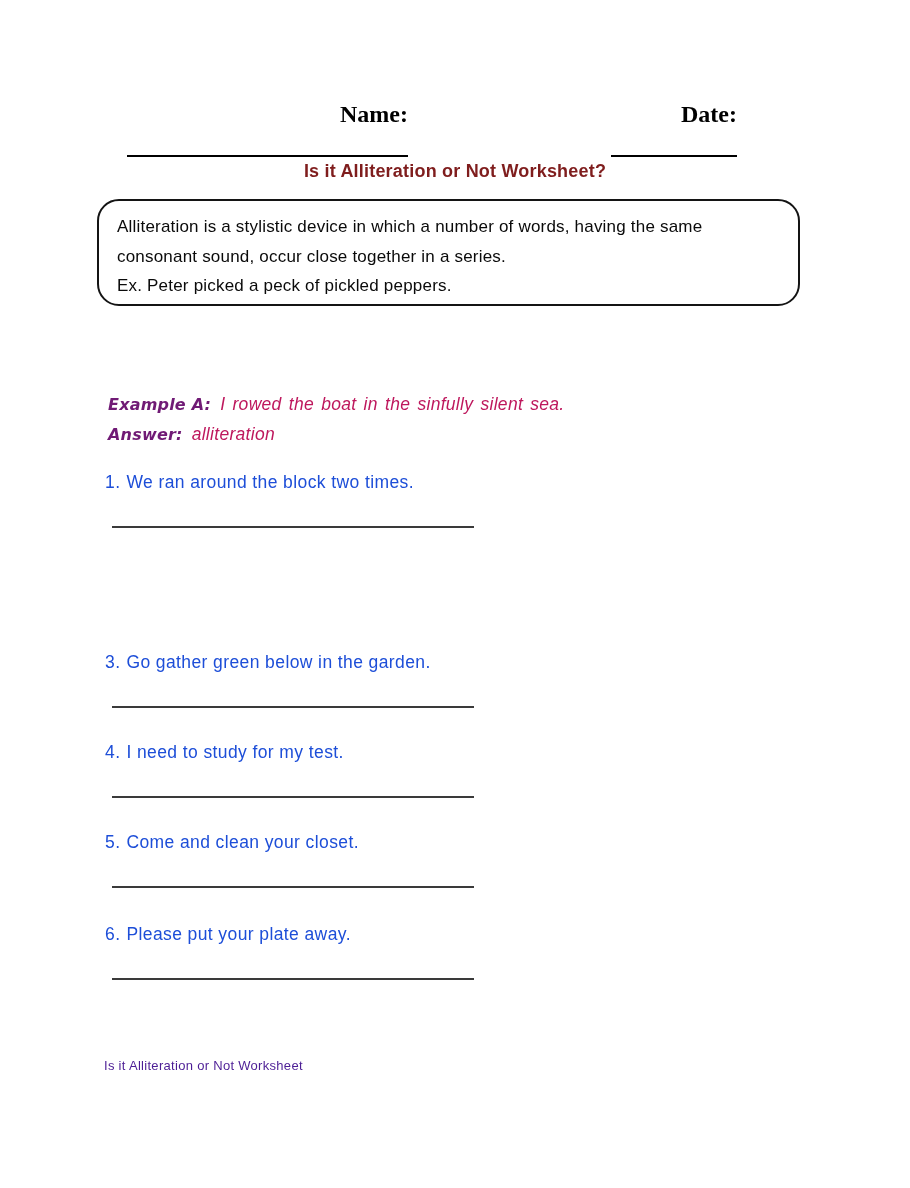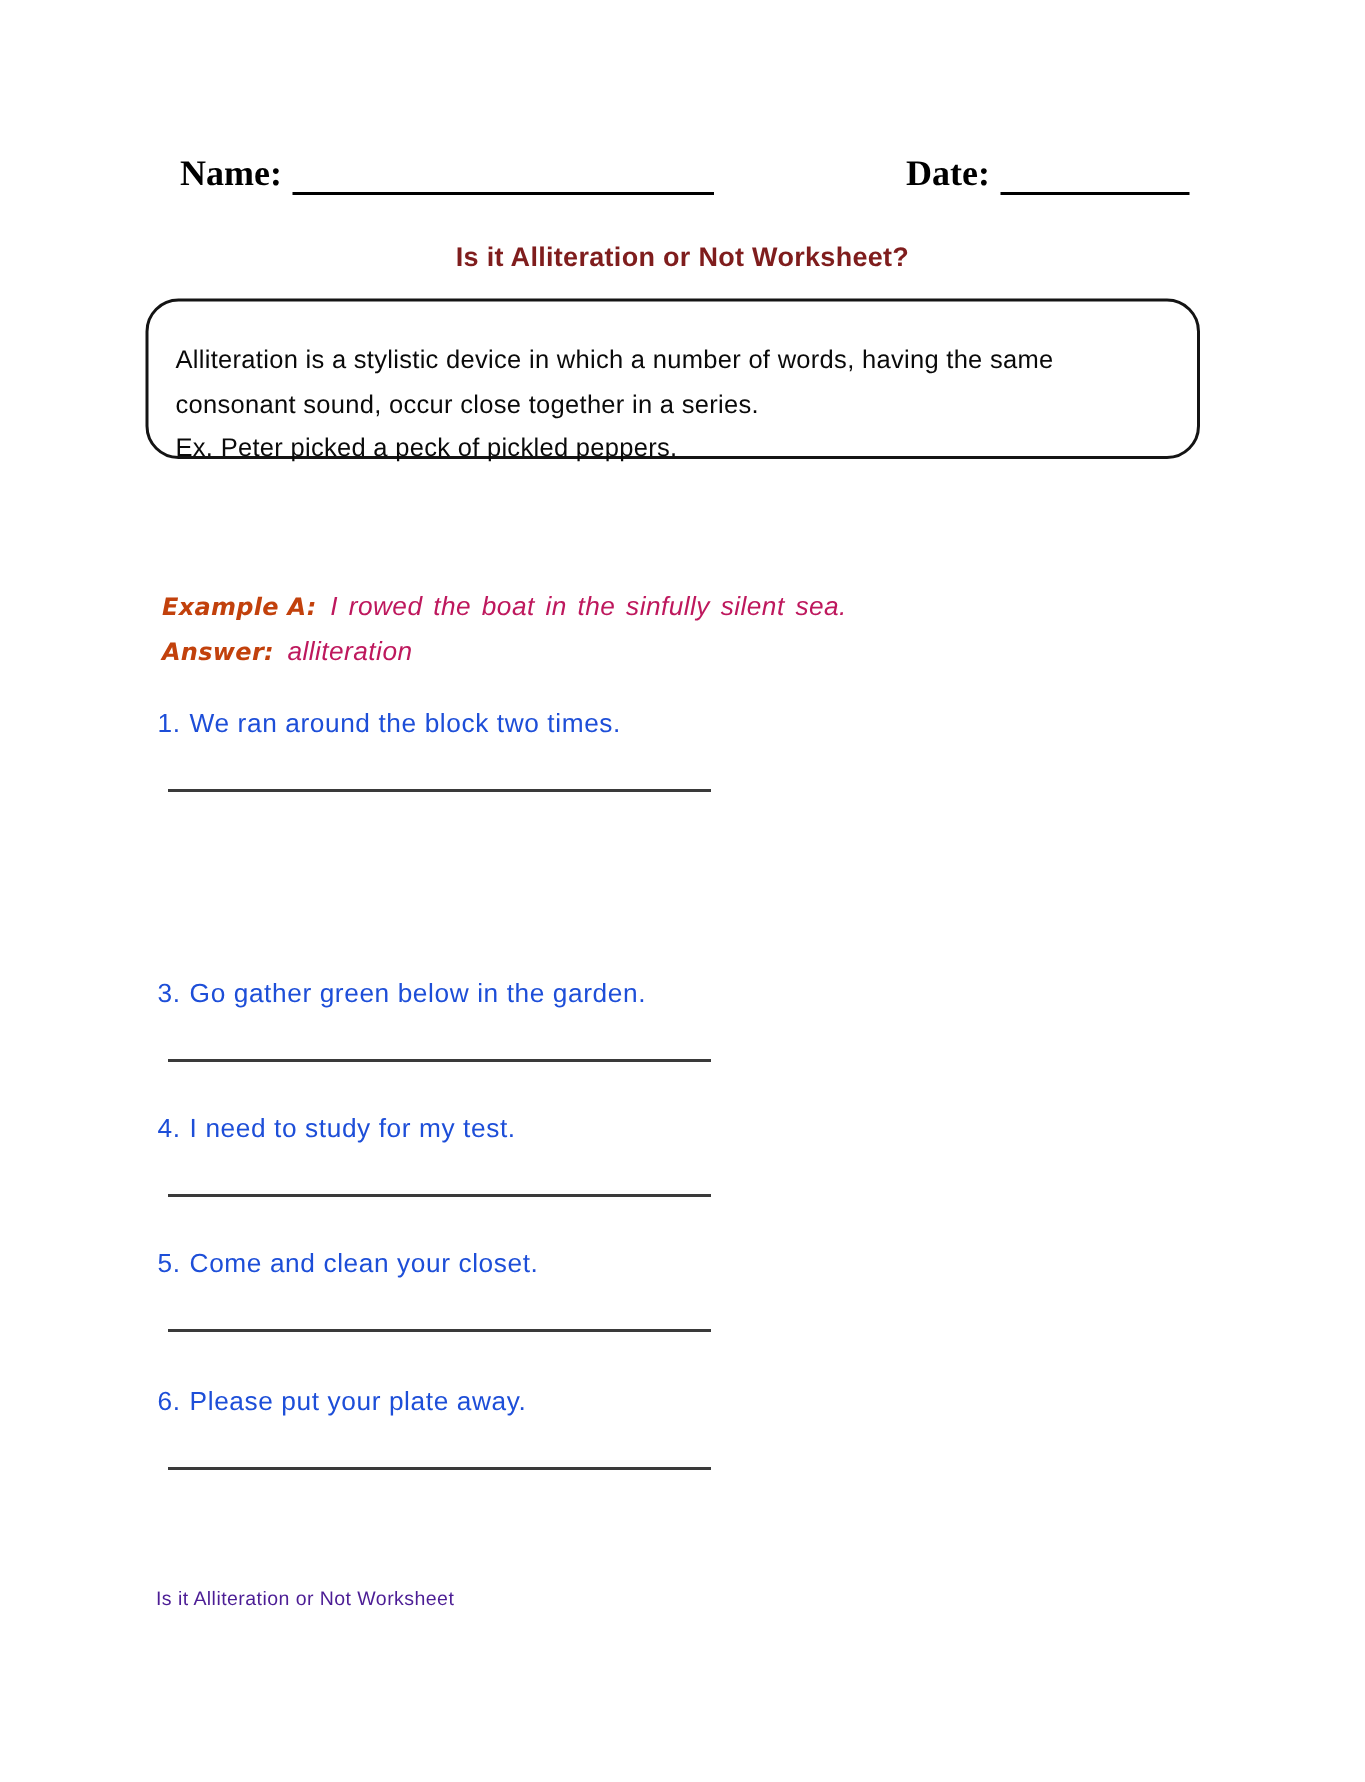--- a/index.html
+++ b/index.html
@@ -20,20 +20,21 @@
   
   .field-block {
     position: absolute;
     top: 101px;
     display: flex;
     align-items: flex-end;
     font-family: "Liberation Serif", serif;
     font-weight: bold;
     font-size: 24px;
     color: #000;
+    flex-direction: column;
   }
   .name-block { left: 120px; }
   .date-block { left: 604px; }
   .write-rule {
     display: inline-block;
     border-bottom: 2px solid #000;
     margin-left: 7px;
     height: 27px;
   }
   .name-rule { width: 281px; }
@@ -55,21 +56,21 @@
   
   .def-box {
     position: absolute;
     left: 97px;
     top: 199px;
     width: 703px;
     height: 107px;
     box-sizing: border-box;
     border: 2px solid #141414;
     border-radius: 22px;
-    padding: 24px 18px 0 18px;
+    padding: 11px 18px 0 18px;
     font-size: 17px;
     line-height: 29.5px;
     letter-spacing: 0.2px;
     color: #0a0a0a;
   }
 
   
   .directions {
     position: absolute;
     left: 105px;
@@ -96,21 +97,21 @@
     top: 394px;
     font-size: 17.5px;
     color: #0a0a0a;
   }
   .example-row { height: 30px; display: flex; align-items: baseline; }
   .example-label, .answer-label {
     font-family: "DejaVu Sans", sans-serif;
     font-style: italic;
     font-weight: bold;
     font-size: 16px;
-    color: #c2410c;
+    color: #701a75;
     margin-right: 9px;
     letter-spacing: 0.2px;
   }
   .example-sentence, .answer-value {
     font-style: italic;
     letter-spacing: 0.3px;
     word-spacing: 2px;
     color: #be185d;
   }
 

